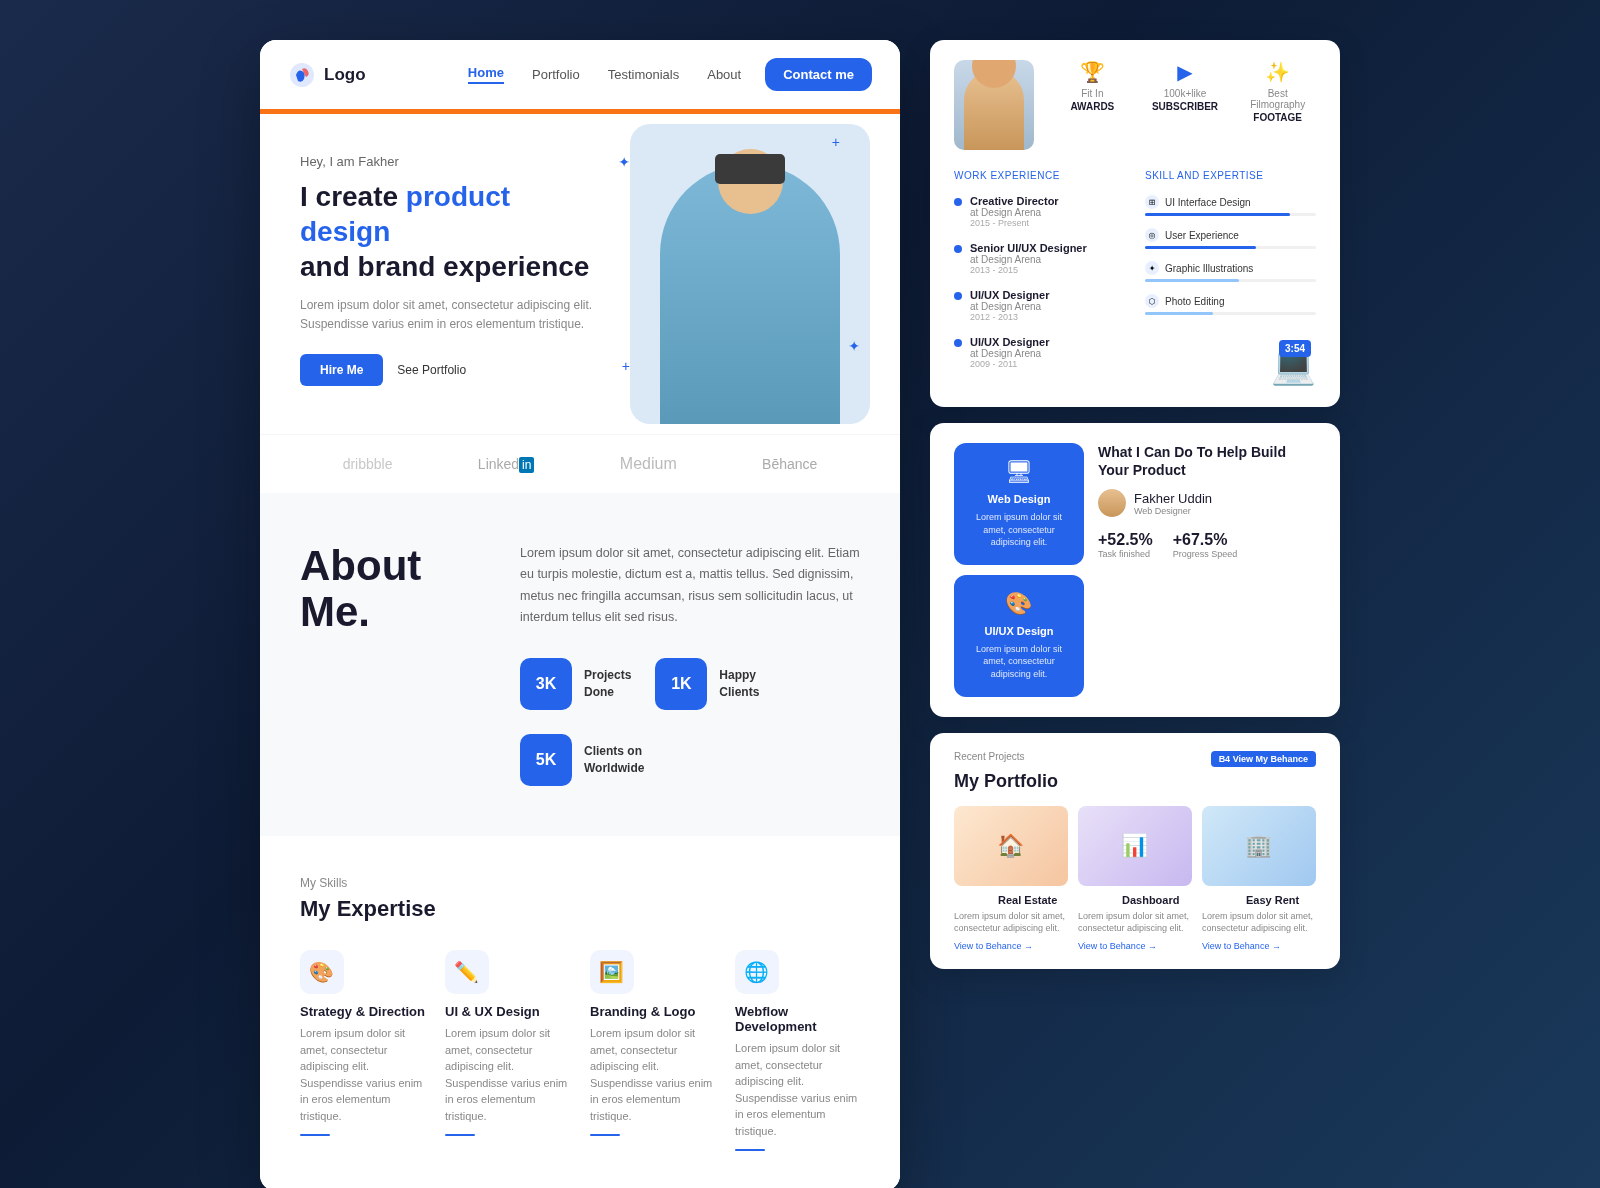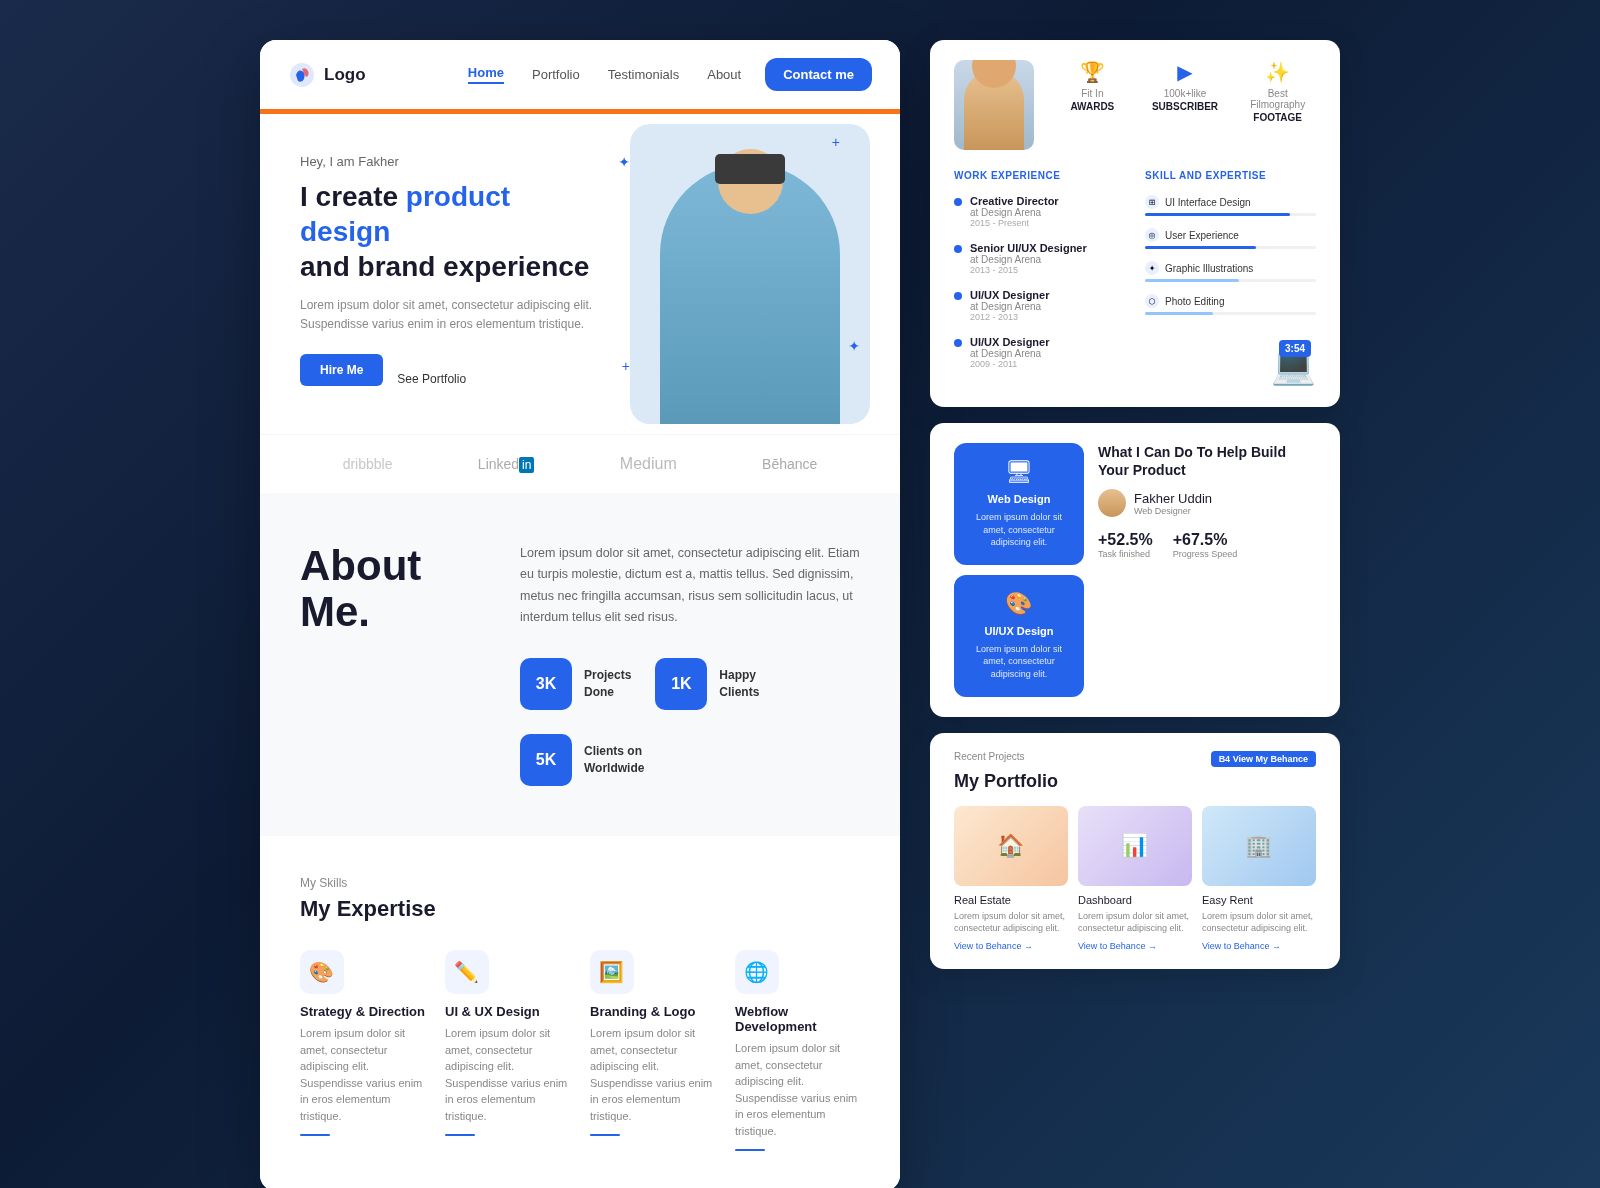--- a/index.html
+++ b/index.html
@@ -102,21 +102,20 @@
     }
     .hero-desc {
       font-size: 12px;
       color: #888;
       line-height: 1.6;
       margin-bottom: 20px;
     }
     .hero-buttons {
       display: flex;
       gap: 14px;
-      align-items: flex-end;
     }
     .btn-hire {
       background: #2563eb;
       color: #fff;
       border: none;
       border-radius: 6px;
       padding: 9px 20px;
       font-size: 12px;
       font-weight: 600;
       cursor: pointer;
@@ -340,21 +339,21 @@
     
     .work-skills {
       display: flex;
       gap: 20px;
     }
     .work-exp {
       flex: 1;
     }
     .section-label {
       font-size: 10px;
-      font-weight: 700;
+      font-weight: 400;
       color: #2563eb;
       margin-bottom: 14px;
       letter-spacing: 0.5px;
     }
     .exp-item {
       display: flex;
       gap: 8px;
       margin-bottom: 14px;
       align-items: flex-start;
     }
@@ -548,23 +547,24 @@
       display: flex;
       align-items: center;
       justify-content: center;
       font-size: 22px;
     }
     .thumb-realestate { background: linear-gradient(135deg, #fde8d0 0%, #f5c5a0 100%); }
     .thumb-dashboard { background: linear-gradient(135deg, #e8e0f8 0%, #c8b8f0 100%); }
     .thumb-easyrent { background: linear-gradient(135deg, #d0e8f8 0%, #a0c8f0 100%); }
     .portfolio-name {
       font-size: 11px;
-      font-weight: 400;
+      font-weight: 700;
       color: #1a1a2e;
       margin-bottom: 4px;
+      margin-left: 44px;
     }
     .portfolio-desc {
       font-size: 9px;
       color: #888;
       line-height: 1.4;
       margin-bottom: 6px;
     }
     .view-behance {
       font-size: 9px;
       color: #2563eb;

